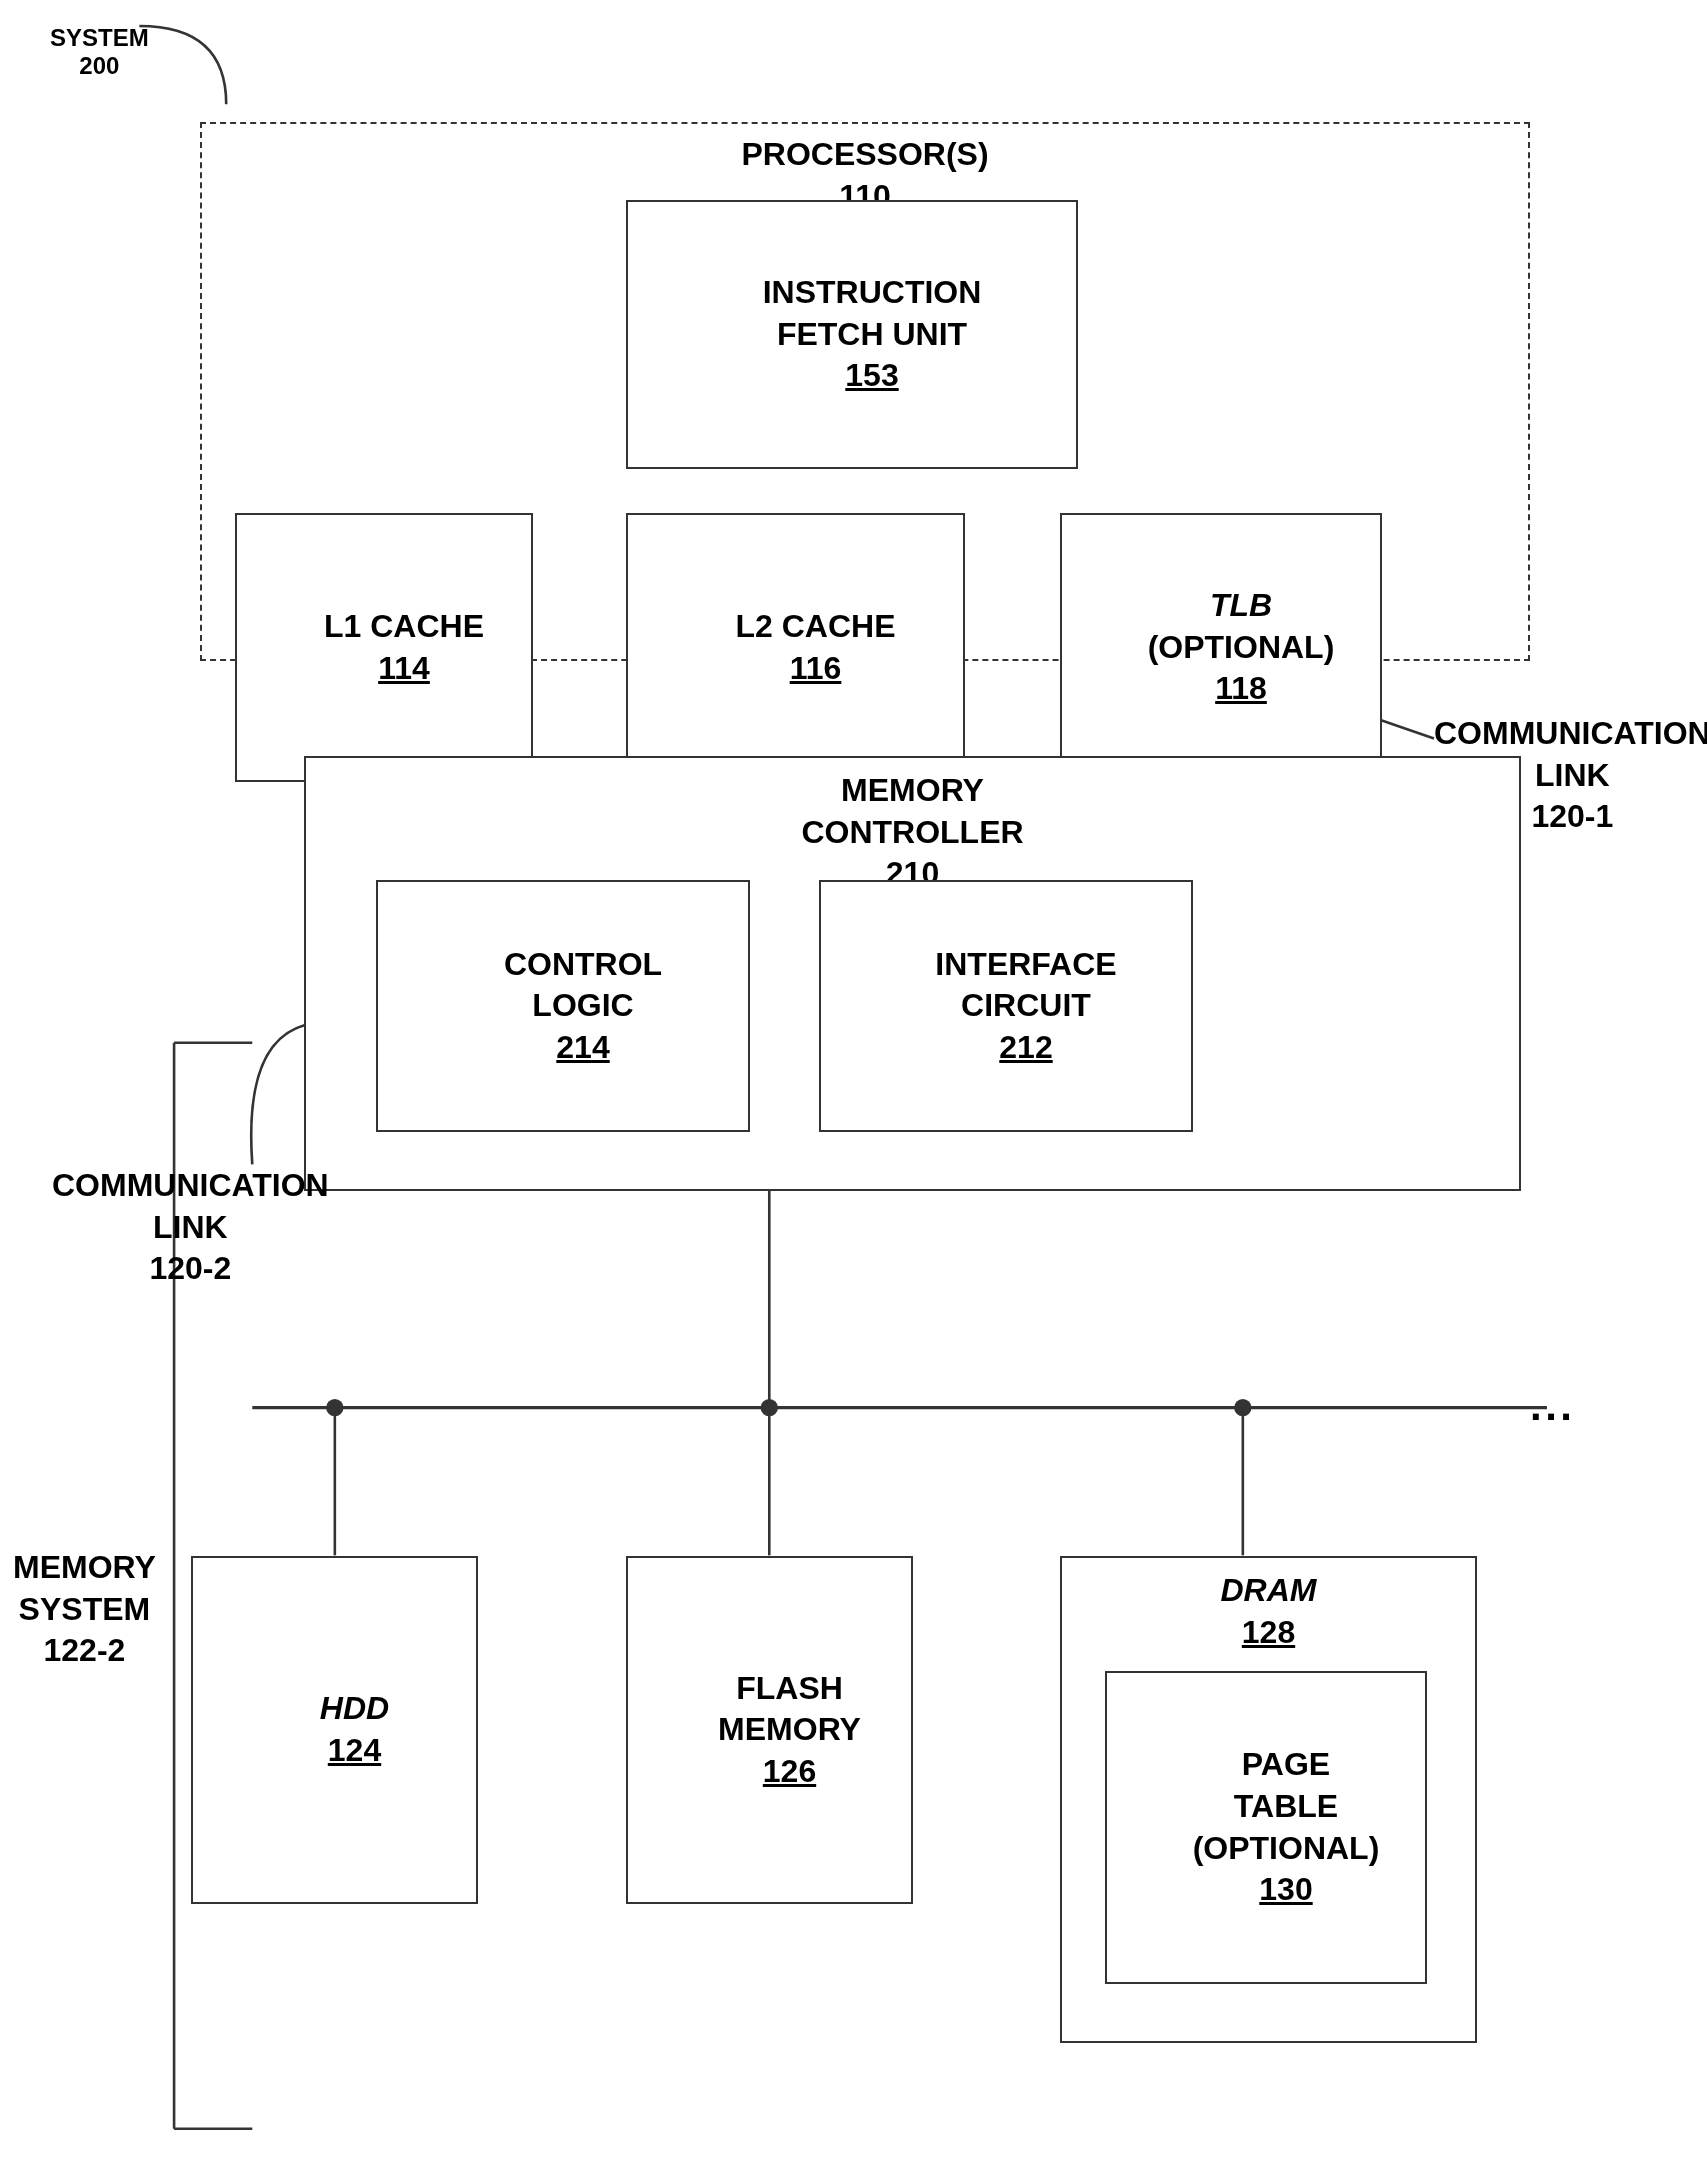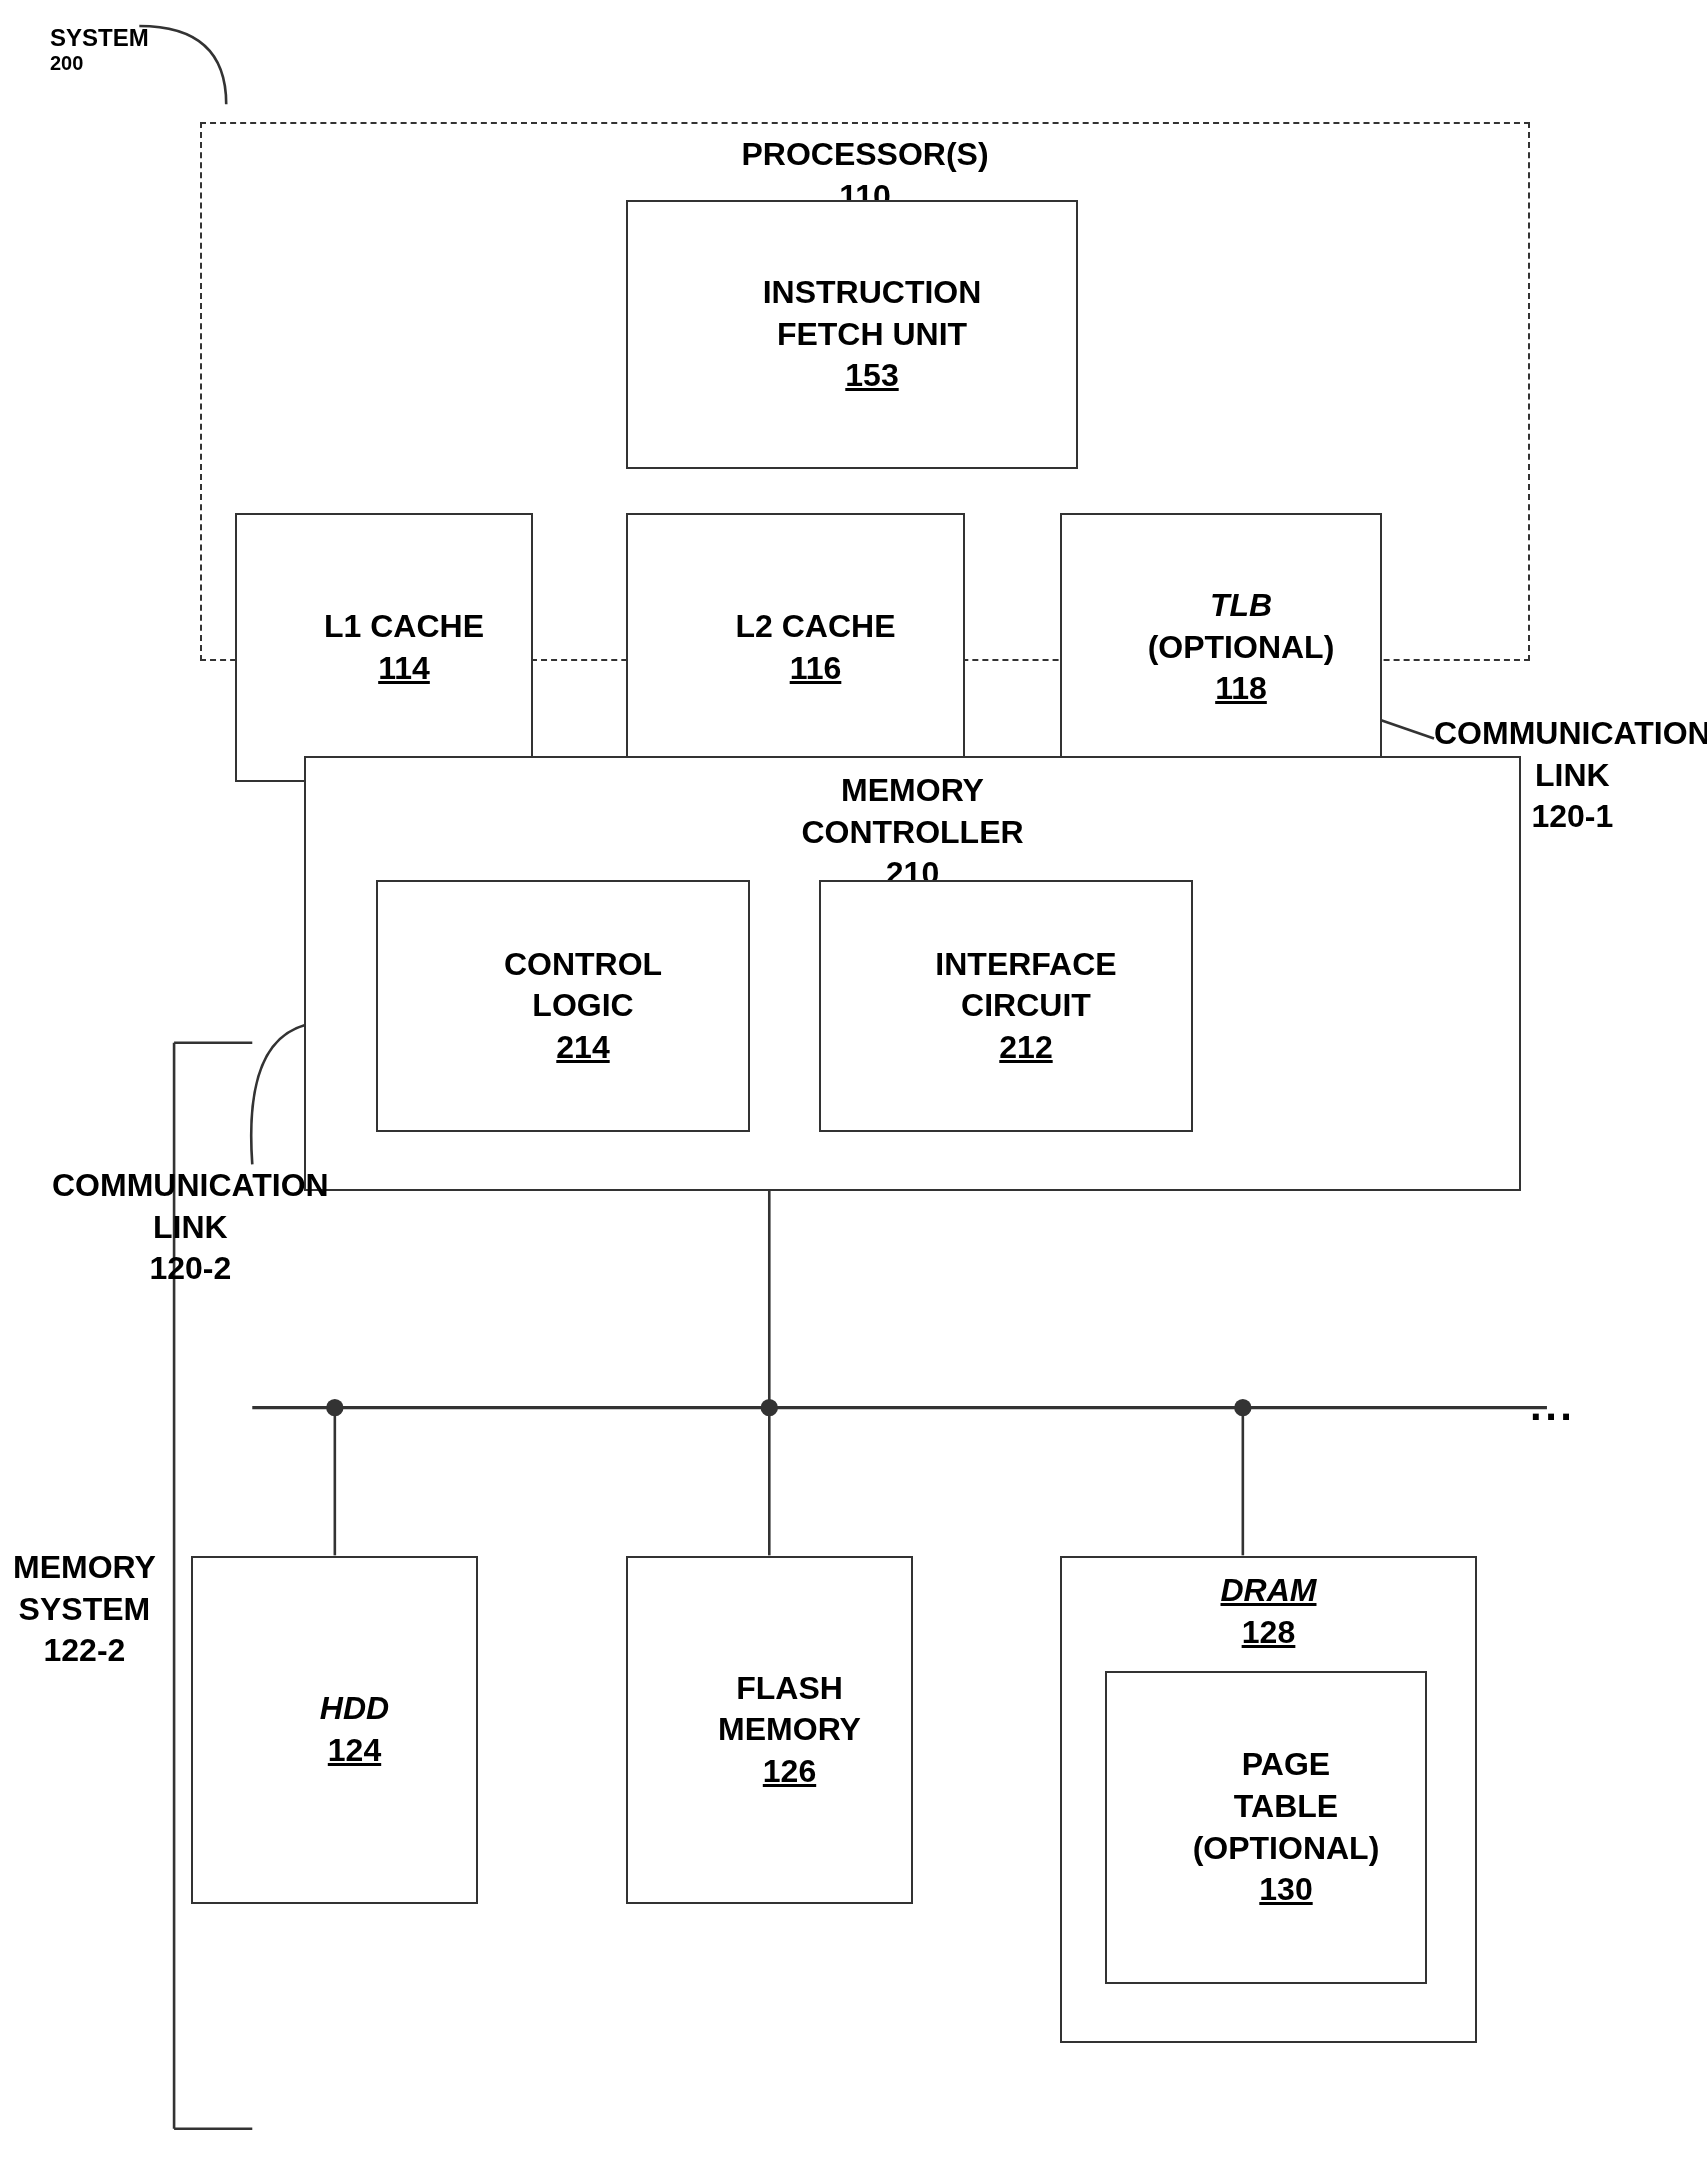--- a/index.html
+++ b/index.html
@@ -72,21 +72,21 @@
       left: 50px;
     }
   </style>
 </head>
 <body>
 
 <div class="diagram-container">
 
   <div class="system-label">
     <div>SYSTEM</div>
-    <div style="text-align:left; font-weight:bold; font-size:20px;">200</div>
+    <div style="text-align:center; font-weight:bold; font-size:24px;">200</div>
   </div>
 
   <svg class="lines" viewBox="0 0 1965 2502" width="1708" height="2174">
 
     <path d="M 160 30 Q 260 30 260 120" stroke="#333" stroke-width="3" fill="none"></path>
 
     <line x1="980" y1="760" x2="980" y2="870" stroke="#333" stroke-width="3"></line>
 
     <line x1="1390" y1="760" x2="1650" y2="850" stroke="#333" stroke-width="3"></line>
 
@@ -178,21 +178,21 @@
     <div class="label label-italic">HDD</div>
     <div class="label label-underline">124</div>
   </div>
 
   <div class="box" style="left:626px; top:1556px; width:287px; height:348px;">
     <div class="label">FLASH<br>MEMORY</div>
     <div class="label label-underline">126</div>
   </div>
 
   <div class="box" style="left:1060px; top:1556px; width:417px; height:487px;">
-    <div style="position:absolute; top:12px; left:0; right:0; text-align:center;text-decoration:underline;">
+    <div style="position:absolute; top:12px; left:0; right:0; text-align:center;">
       <div class="label label-italic">DRAM</div>
       <div class="label label-underline">128</div>
     </div>
 
     <div class="box" style="position:absolute; left:43px; top:113px; width:322px; height:313px;">
       <div class="label">PAGE<br>TABLE<br>(OPTIONAL)</div>
       <div class="label label-underline">130</div>
     </div>
   </div>
 

